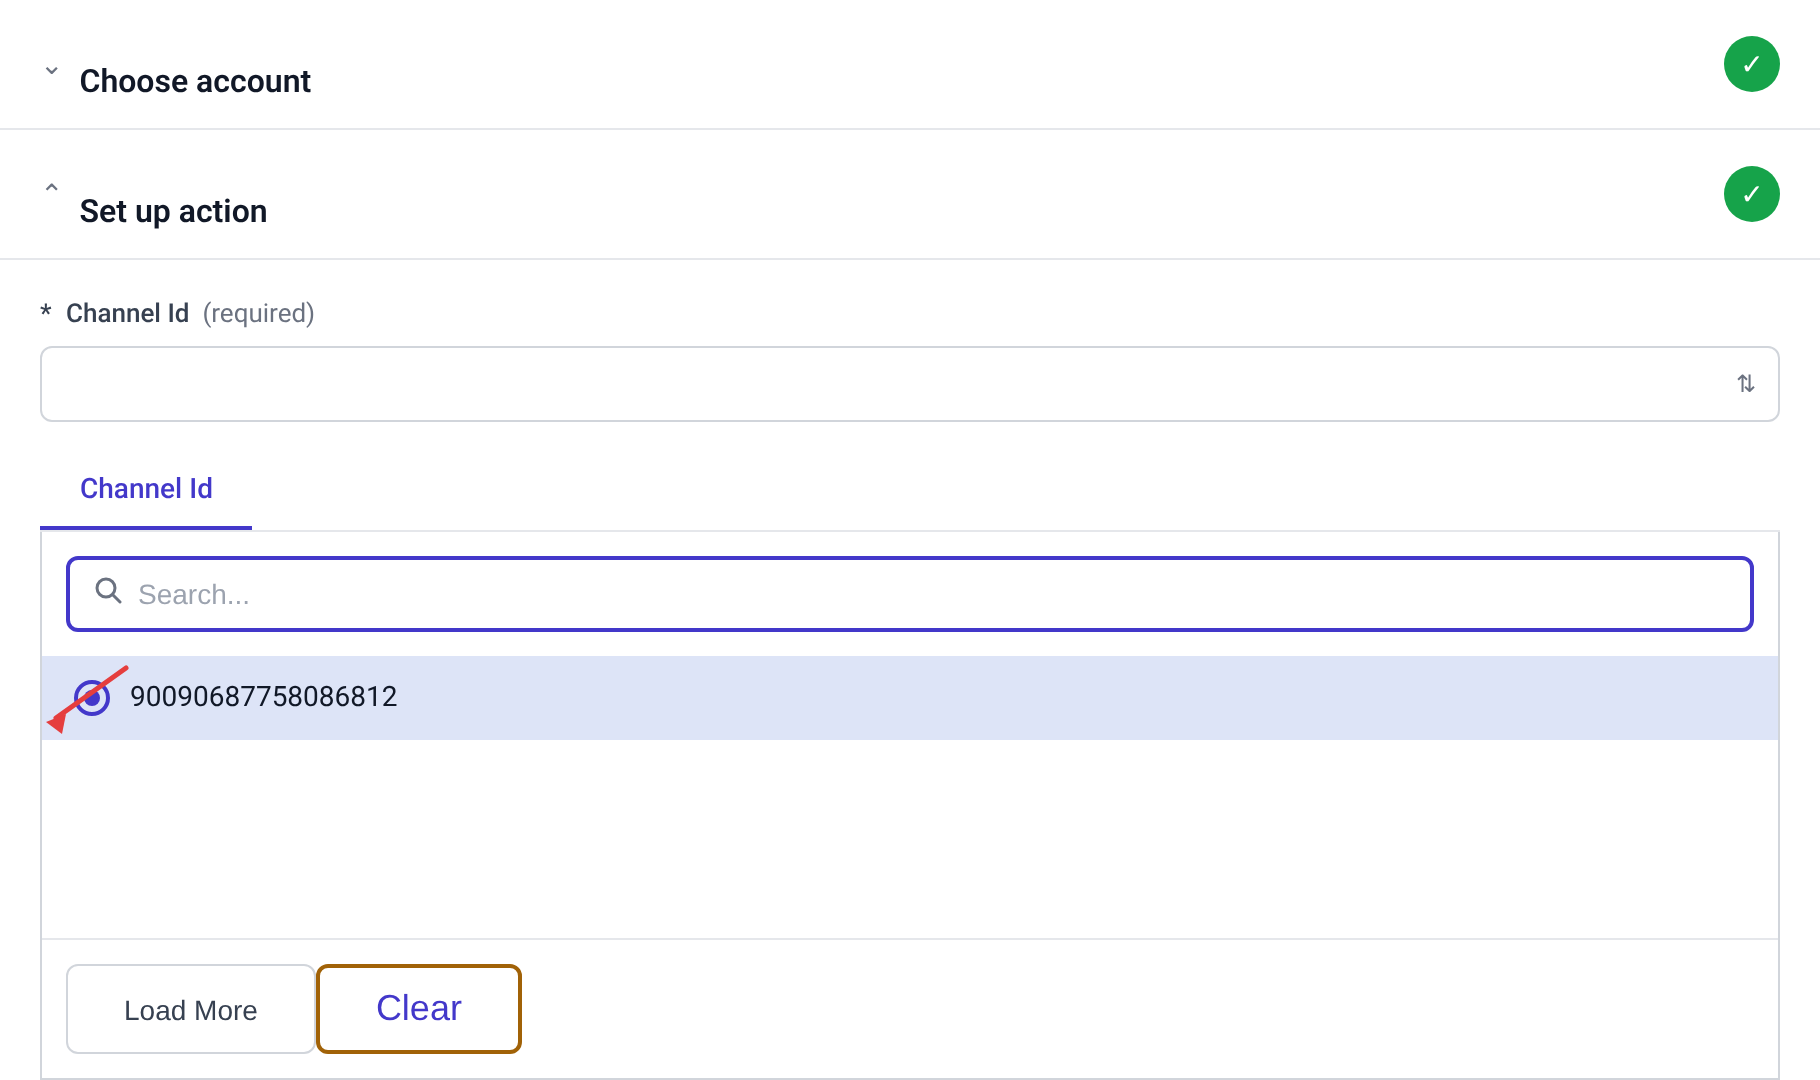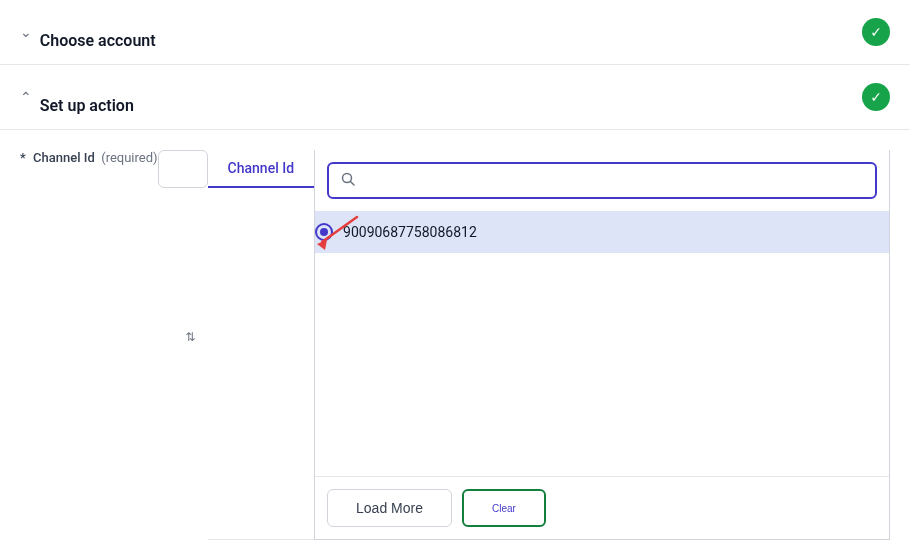--- a/index.html
+++ b/index.html
@@ -67,20 +67,21 @@
       align-items: center;
       justify-content: space-between;
       padding: 14px 20px;
       border-bottom: 1px solid #e5e7eb;
     }
     
     .content-area {
       padding: 20px 20px 0 20px;
       flex: 1;
       display: flex;
+      flex-direction: column;
     }
     .field-label {
       font-size: 13px;
       font-weight: 500;
       color: #374151;
       margin-bottom: 8px;
     }
     .field-label .required-star {
       color: #374151;
       margin-right: 4px;
@@ -176,21 +177,21 @@
     }
     
     .list-container {
       flex: 1;
       overflow-y: auto;
     }
     .list-item {
       display: flex;
       align-items: center;
       gap: 10px;
-      padding: 12px 0;
+      padding: 12px 16px;
       cursor: pointer;
     }
     .list-item.selected {
       background: #dde4f7;
     }
     .radio-icon {
       width: 18px;
       height: 18px;
       border-radius: 50%;
       border: 2px solid #4338ca;
@@ -205,41 +206,40 @@
       border-radius: 50%;
       background: #4338ca;
     }
     .list-item-text {
       font-size: 14px;
       color: #111827;
     }
     
     .button-row {
       display: flex;
-      gap: 10px;
       padding: 12px 12px;
       border-top: 1px solid #e5e7eb;
       background: #fff;
     }
     .btn-load-more {
       padding: 10px 28px;
       border: 1px solid #d1d5db;
       border-radius: 6px;
       background: #fff;
       font-size: 14px;
       color: #374151;
       cursor: pointer;
       font-weight: 400;
     }
     .btn-clear {
       padding: 10px 28px;
-      border: 2px solid #15803d;
+      border: 2px solid #a16207;
       border-radius: 6px;
       background: #fff;
-      font-size: 10px;
+      font-size: 18px;
       color: #4338ca;
       cursor: pointer;
       font-weight: 500;
     }
   </style>
 </head>
 <body>
 
 <div class="page-container">
 
@@ -290,20 +290,21 @@
       <div class="dropdown-panel">
 
         <div class="search-container">
           <div class="search-input-wrapper">
             <span class="search-icon">
               <svg width="14" height="14" viewBox="0 0 14 14" fill="none" xmlns="http://www.w3.org/2000/svg">
                 <circle cx="6" cy="6" r="4.5" stroke="#6b7280" stroke-width="1.5"></circle>
                 <line x1="9.5" y1="9.5" x2="13" y2="13" stroke="#6b7280" stroke-width="1.5" stroke-linecap="round"></line>
               </svg>
             </span>
+            <input type="text" class="search-input" placeholder="Search..." style="">
           </div>
         </div>
 
         <div class="list-container">
 
           <div style="position: relative;">
 
             <svg style="position:absolute; left:-8px; top:50%; transform:translateY(-50%) rotate(0deg); z-index:10;" width="60" height="40" viewBox="0 0 60 40">
               <line x1="50" y1="5" x2="15" y2="30" stroke="#e53e3e" stroke-width="2.5" stroke-linecap="round"></line>
               <polygon points="10,32 20,28 18,38" fill="#e53e3e"></polygon>

